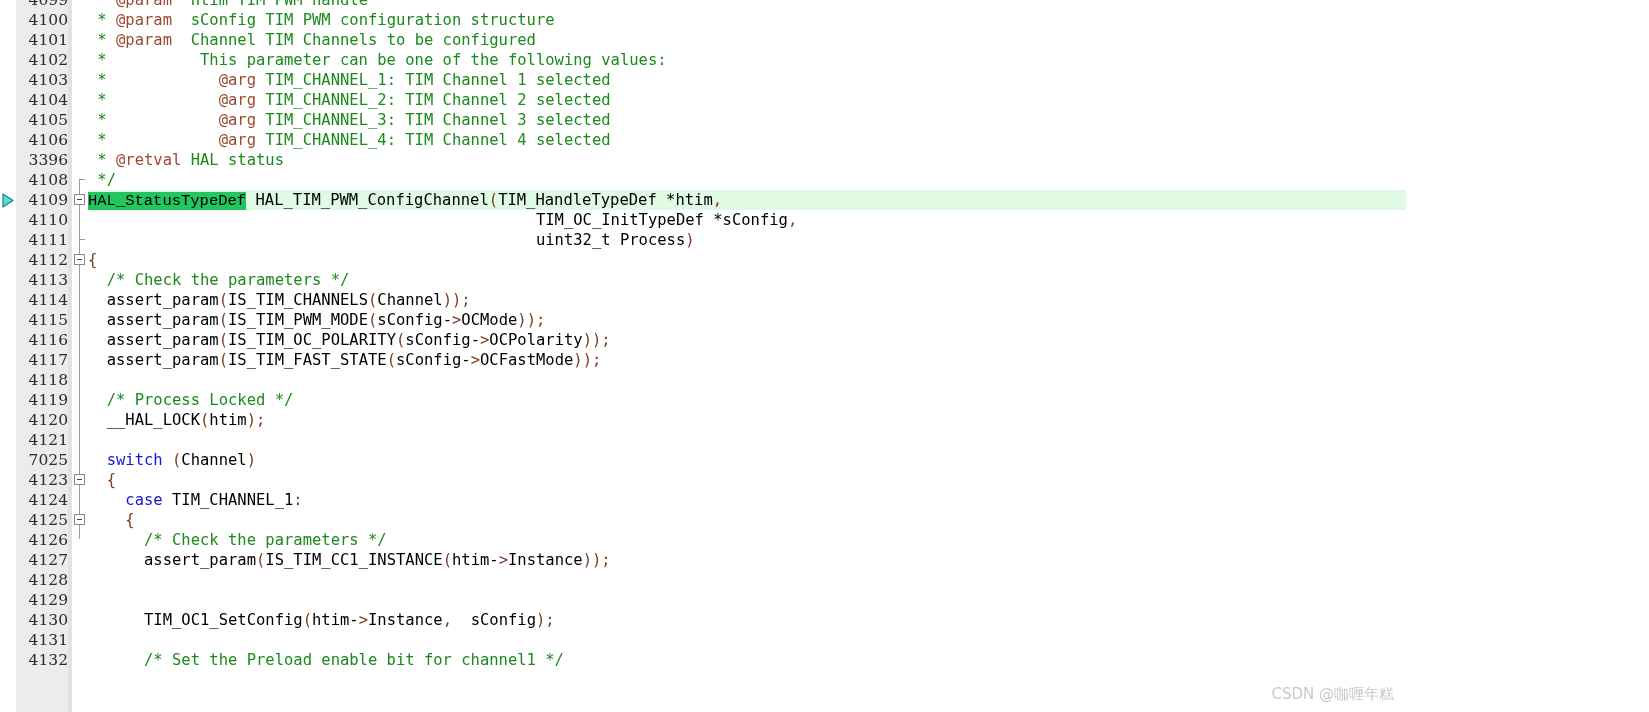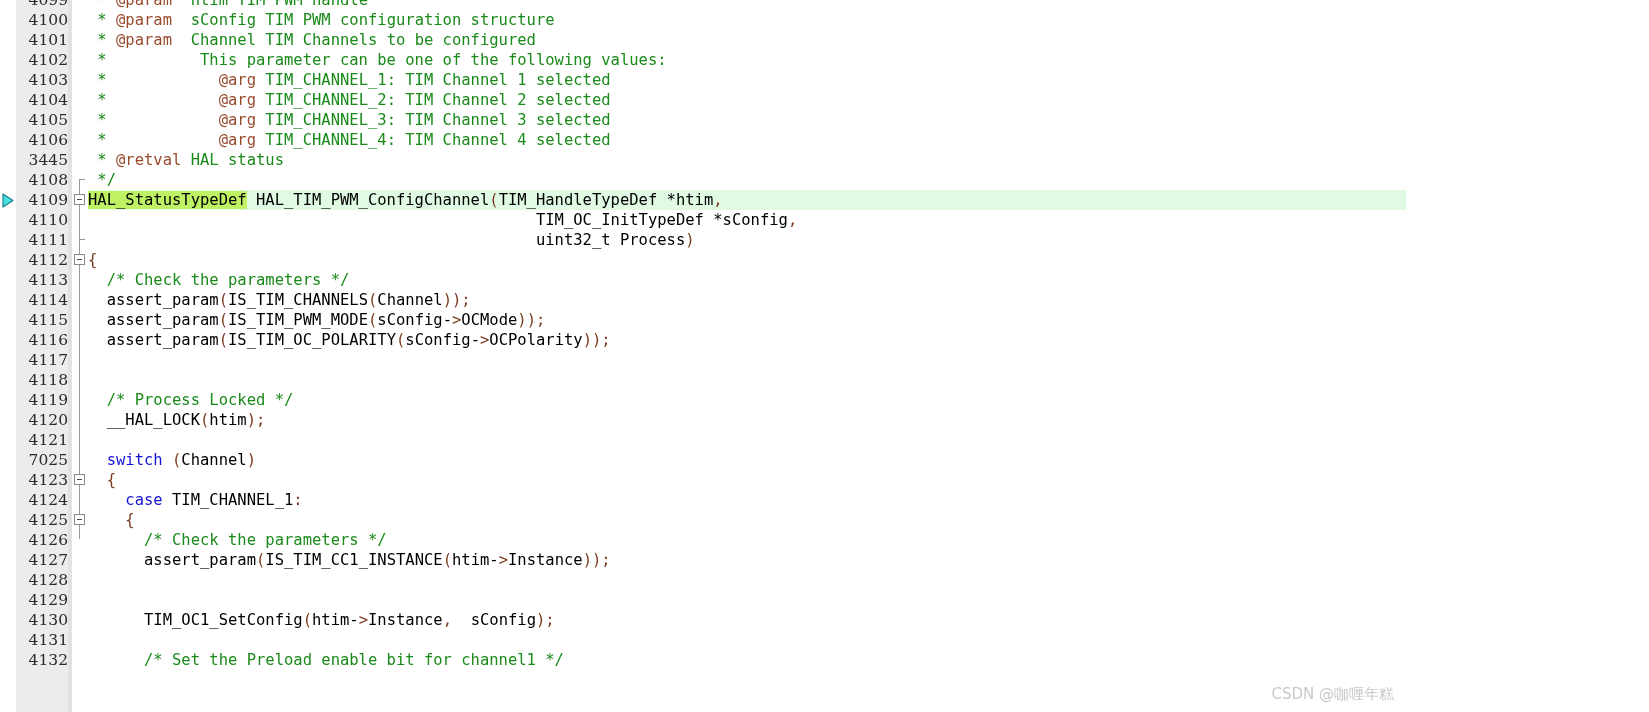--- a/index.html
+++ b/index.html
@@ -85,21 +85,21 @@
     font-size: 15.5px;
     letter-spacing: 0px;
     z-index: 2;
   }
 
   
   .cmt  { color: #1a8a1a; }
   .tag  { color: #9a4b2e; }
   .kw   { color: #1414d6; }
   .pun  { color: #7a3b20; }
-  .sel  { background: #bef264; }
+  .sel  { background: #22c55e; font-family: Liberation Mono, monospace; }
 
   
   .fold-line {
     position: absolute;
     left: 79px;
     width: 1px;
     background: #9a9a9a;
     z-index: 5;
   }
   .fold-box {
@@ -187,21 +187,21 @@
       </div>
       <div class="row" style="top: 110px;">
         <div class="lineno">4105</div>
         <div class="code"><span class="cmt"> *            </span><span class="tag">@arg</span><span class="cmt"> TIM_CHANNEL_3: TIM Channel 3 selected</span></div>
       </div>
       <div class="row" style="top: 130px;">
         <div class="lineno">4106</div>
         <div class="code"><span class="cmt"> *            </span><span class="tag">@arg</span><span class="cmt"> TIM_CHANNEL_4: TIM Channel 4 selected</span></div>
       </div>
       <div class="row" style="top: 150px;">
-        <div class="lineno">3445</div>
+        <div class="lineno">3396</div>
         <div class="code"><span class="cmt"> * </span><span class="tag">@retval</span><span class="cmt"> HAL status</span></div>
       </div>
       <div class="row" style="top: 170px;">
         <div class="lineno">4108</div>
         <div class="code"><span class="cmt"> */</span></div>
       </div>
       <div class="row current" style="top: 190px;">
         <div class="lineno">4109</div>
         <div class="code"><span class="sel">HAL_StatusTypeDef</span><span> HAL_TIM_PWM_ConfigChannel</span><span class="pun">(</span><span>TIM_HandleTypeDef *htim</span><span class="pun">,</span></div>
       </div>
@@ -228,20 +228,21 @@
       <div class="row" style="top: 310px;">
         <div class="lineno">4115</div>
         <div class="code"><span>  assert_param</span><span class="pun">(</span><span>IS_TIM_PWM_MODE</span><span class="pun">(</span><span>sConfig-</span><span class="pun">&gt;</span><span>OCMode</span><span class="pun">));</span></div>
       </div>
       <div class="row" style="top: 330px;">
         <div class="lineno">4116</div>
         <div class="code"><span>  assert_param</span><span class="pun">(</span><span>IS_TIM_OC_POLARITY</span><span class="pun">(</span><span>sConfig-</span><span class="pun">&gt;</span><span>OCPolarity</span><span class="pun">));</span></div>
       </div>
       <div class="row" style="top: 350px;">
         <div class="lineno">4117</div>
+        <div class="code"><span>  assert_param</span><span class="pun">(</span><span>IS_TIM_FAST_STATE</span><span class="pun">(</span><span>sConfig-</span><span class="pun">&gt;</span><span>OCFastMode</span><span class="pun">));</span></div>
       </div>
       <div class="row" style="top: 370px;">
         <div class="lineno">4118</div>
         <div class="code"></div>
       </div>
       <div class="row" style="top: 390px; padding-left: 32px;">
         <div class="lineno">4119</div>
         <div class="code"><span class="cmt">  /* Process Locked */</span></div>
       </div>
       <div class="row" style="top: 410px;">

